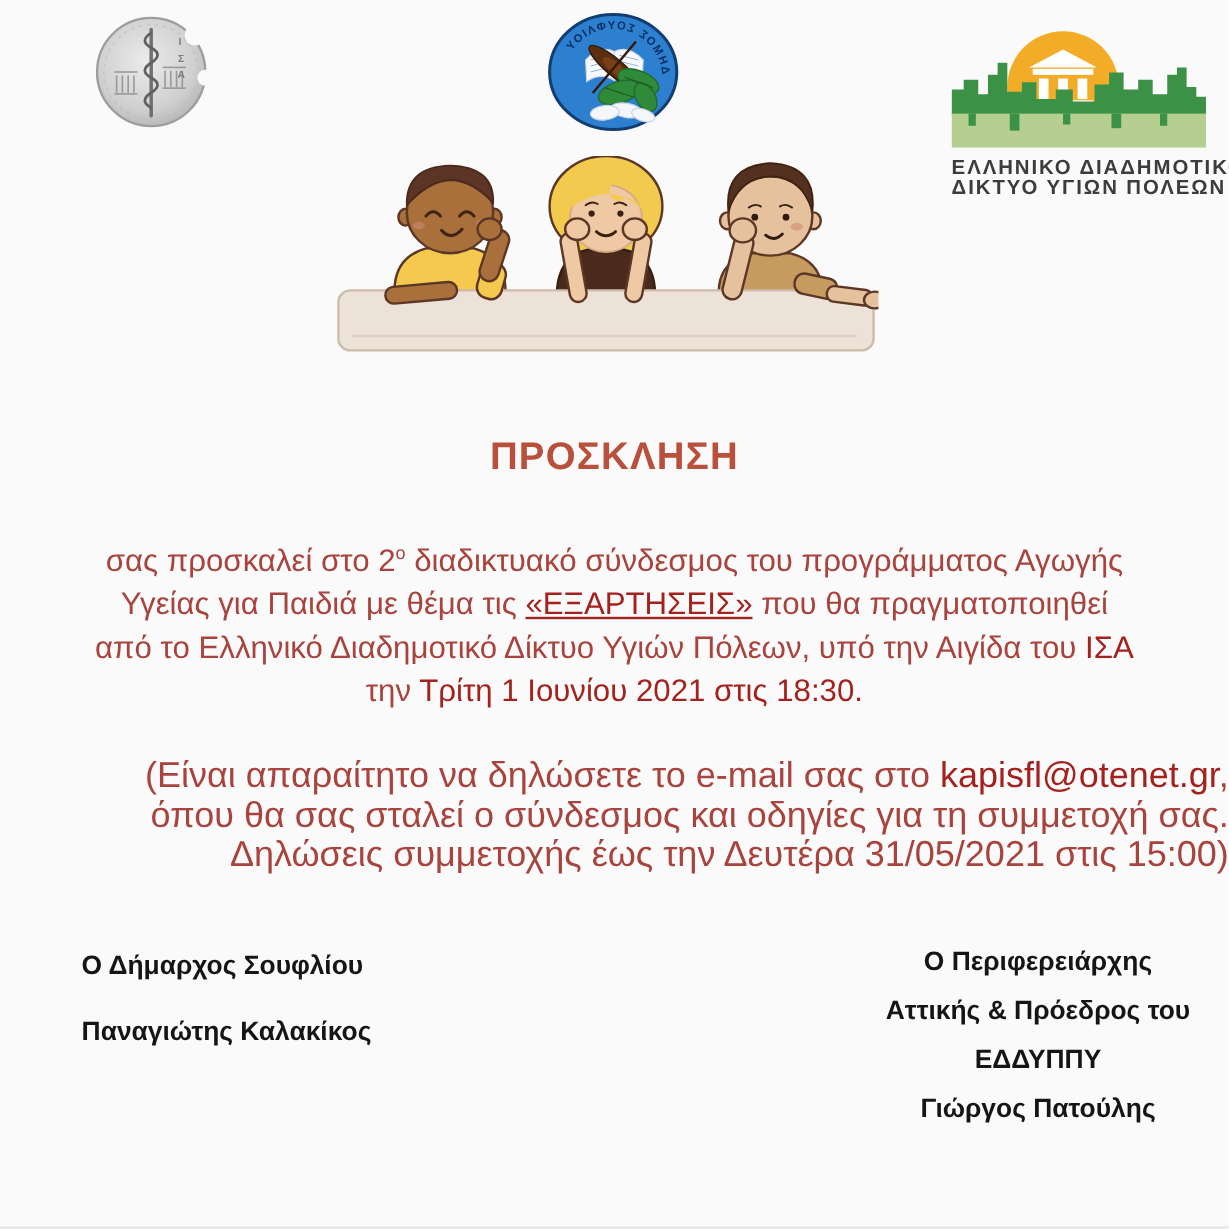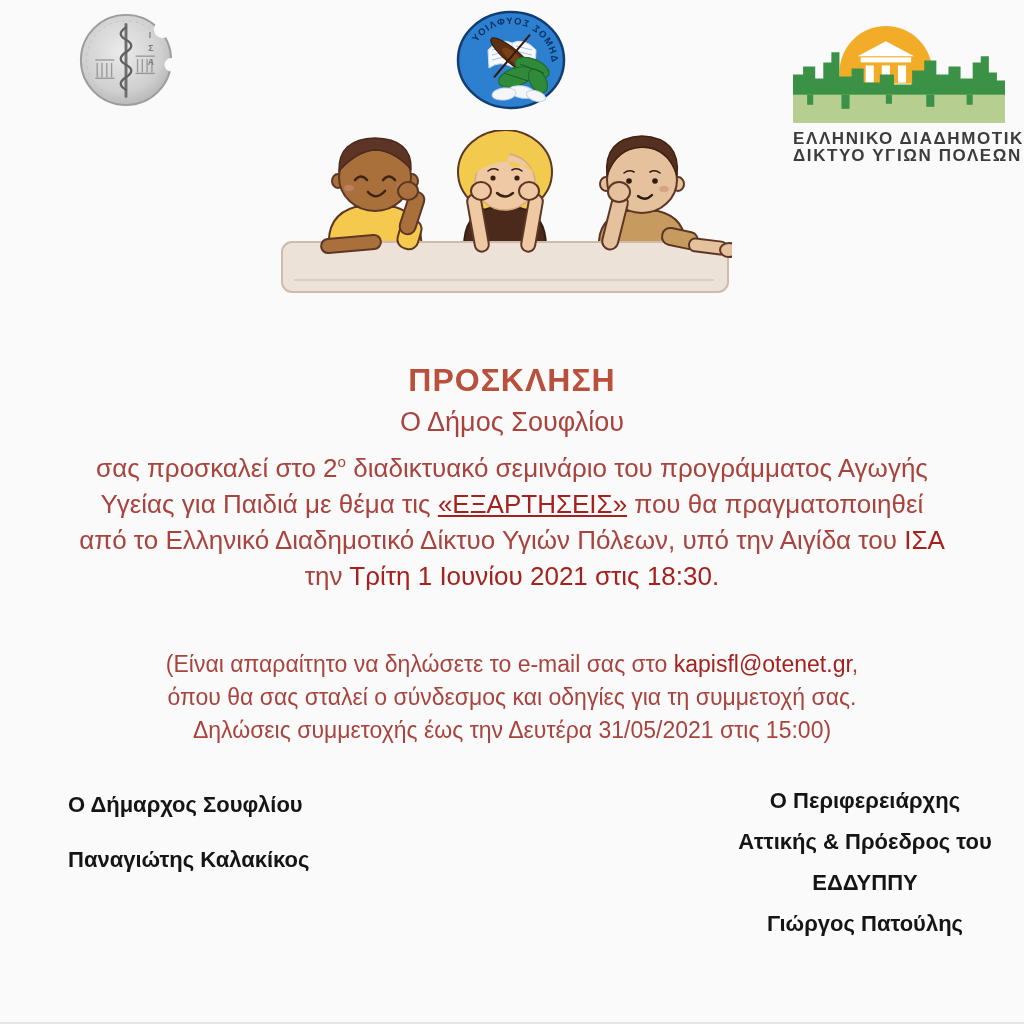--- a/index.html
+++ b/index.html
@@ -43,24 +43,23 @@
     font-size:27px;color:var(--body-red);
   }
   .body-lines{
     position:absolute;left:0;top:444px;width:100%;
     text-align:center;
     font-size:26px;line-height:36px;
     color:var(--body-red);
   }
   .note-lines{
     position:absolute;left:0;top:630px;width:100%;
-    text-align:center;
-    font-size:23px;line-height:33px;
+    text-align:right;
+    font-size:30px;line-height:33px;
     color:var(--body-red);
-    margin-top:18px;
   }
   .body-lines .b,.note-lines .b{font-weight:normal;color:var(--bold-red);}
   .body-lines .u{text-decoration:underline;}
   .sup{vertical-align:super;font-size:58%;}
   
   .sig-left{
     position:absolute;left:68px;top:792px;
     color:var(--sig-black);font-weight:bold;font-size:22px;
   }
   .sig-left .sig-line{margin-bottom:29px;}
@@ -256,24 +255,23 @@
         <rect x="-35" y="60" width="16" height="56" rx="8" fill="#e6c19d" stroke="#5d3726" stroke-width="2" transform="rotate(14 -27 88)"></rect>
         <ellipse cx="-23" cy="58" rx="11" ry="10" fill="#e6c19d" stroke="#5d3726" stroke-width="2"></ellipse>
         <rect x="20" y="96" width="36" height="17" rx="8" fill="#c79a5f" stroke="#5d3726" stroke-width="2" transform="rotate(12 38 104)"></rect>
         <rect x="47" y="106" width="38" height="13" rx="6" fill="#e6c19d" stroke="#5d3726" stroke-width="2" transform="rotate(7 66 112)"></rect>
         <ellipse cx="87" cy="116" rx="9" ry="7" fill="#e6c19d" stroke="#5d3726" stroke-width="2"></ellipse>
       </g>
     </g>
   </svg>
 
   <div class="title">ΠΡΟΣΚΛΗΣΗ</div>
-  <div class="host">Ο Δήμος Σουφλίου</div>
 
   <div class="body-lines">
-    <div><span>σας προσκαλεί στο 2</span><span class="sup">ο</span><span> διαδικτυακό σεμινάριο του προγράμματος Αγωγής</span></div>
+    <div><span>σας προσκαλεί στο 2</span><span class="sup">ο</span><span> διαδικτυακό σύνδεσμος του προγράμματος Αγωγής</span></div>
     <div><span>Υγείας για Παιδιά με θέμα τις </span><span class="b u">«ΕΞΑΡΤΗΣΕΙΣ»</span><span> που θα πραγματοποιηθεί</span></div>
     <div><span>από το Ελληνικό Διαδημοτικό Δίκτυο Υγιών Πόλεων, υπό την Αιγίδα του </span><span class="b">ΙΣΑ</span></div>
     <div><span>την </span><span class="b">Τρίτη 1 Ιουνίου 2021 στις 18:30.</span></div>
   </div>
 
   <div class="note-lines">
     <div><span>(Είναι απαραίτητο να δηλώσετε το e-mail σας στο </span><span class="b">kapisfl@otenet.gr</span><span>,</span></div>
     <div><span>όπου θα σας σταλεί ο σύνδεσμος και οδηγίες για τη συμμετοχή σας.</span></div>
     <div><span>Δηλώσεις συμμετοχής έως την Δευτέρα 31/05/2021 στις 15:00)</span></div>
   </div>

